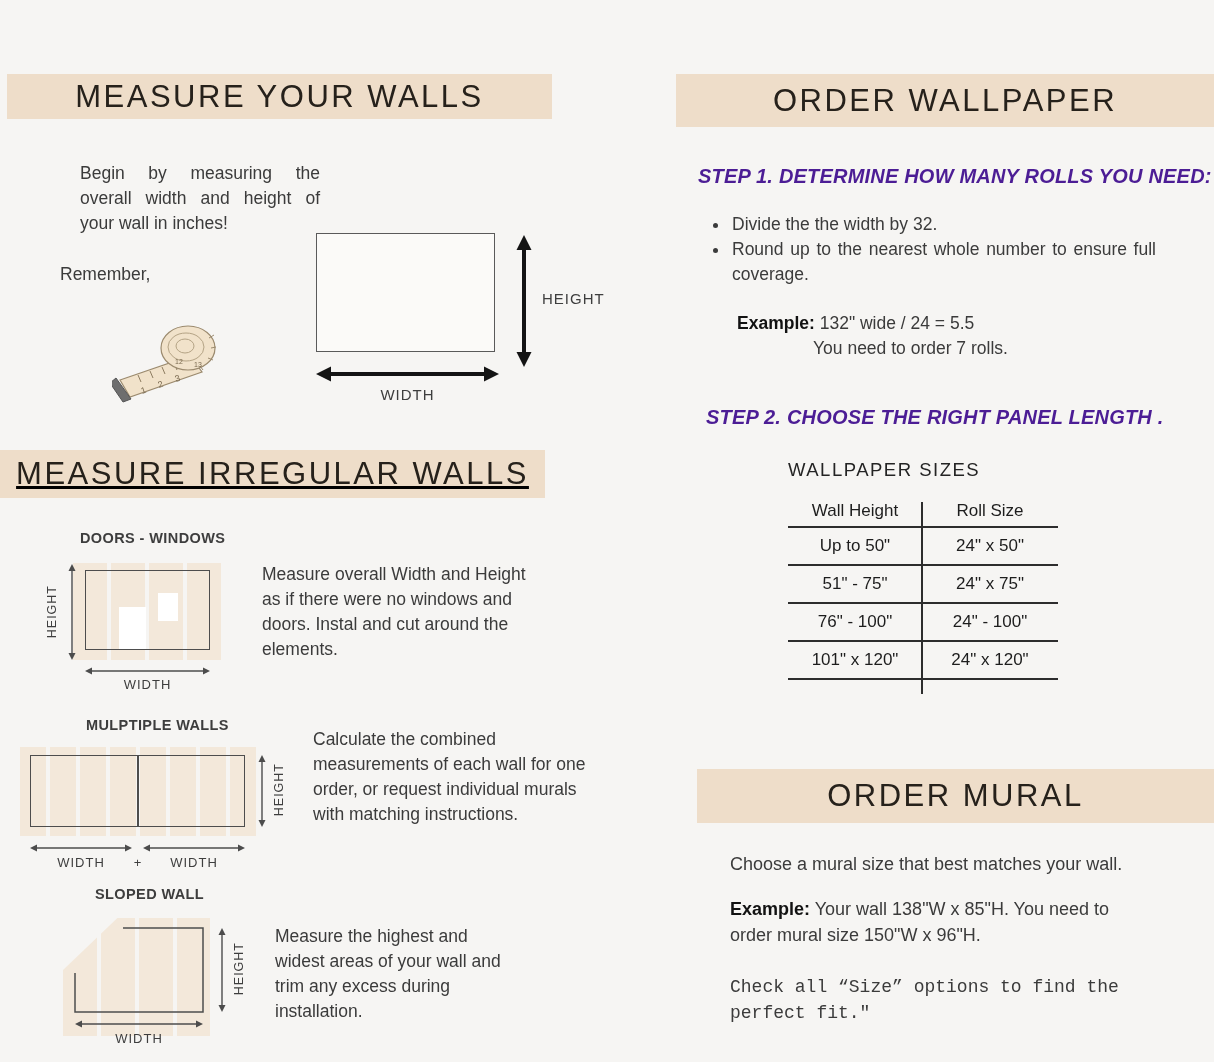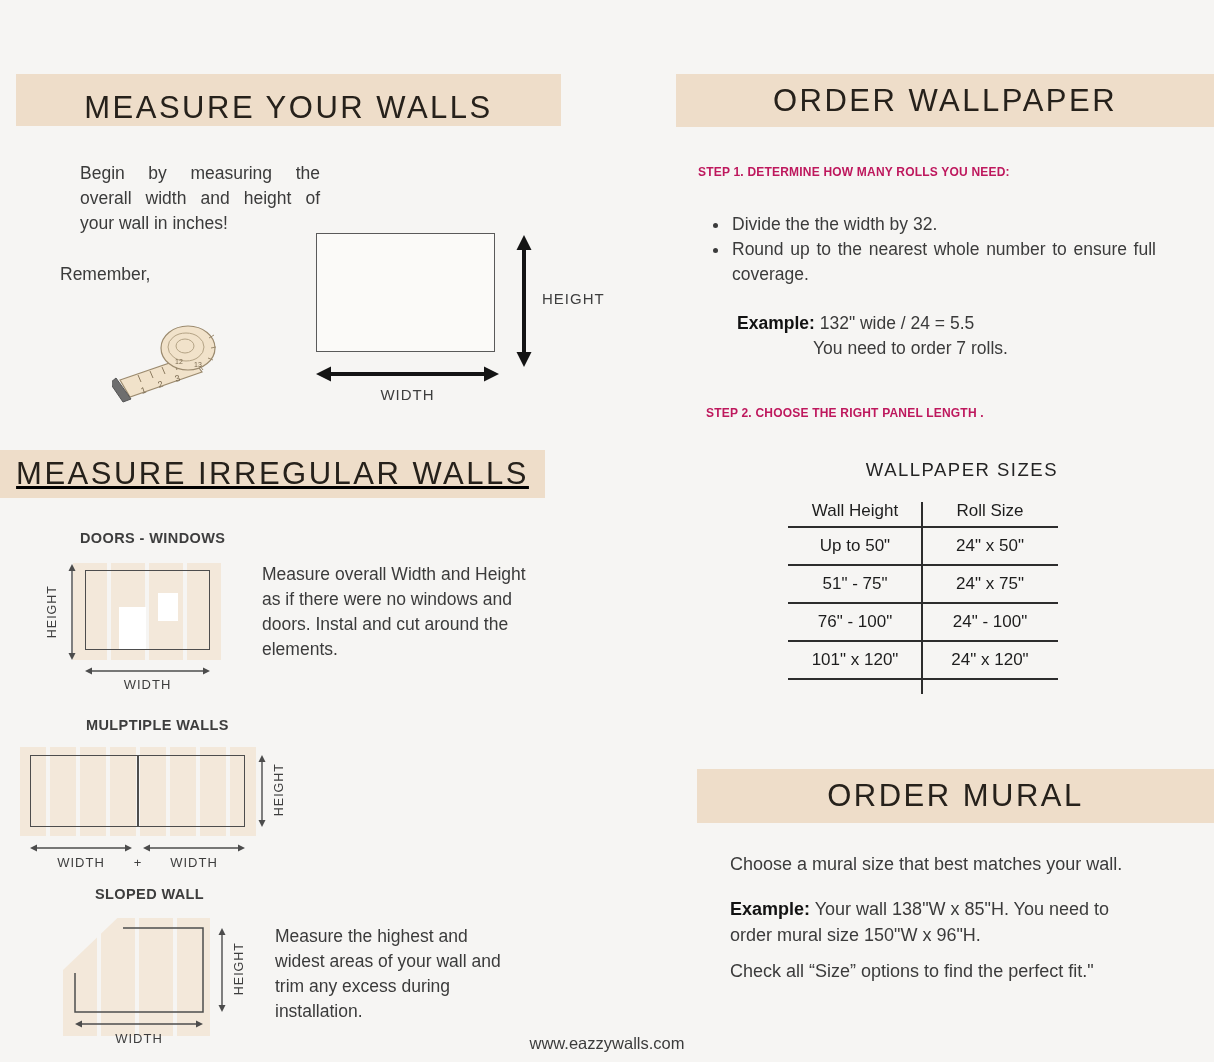--- a/index.html
+++ b/index.html
@@ -18,22 +18,23 @@
     font-size:31px; font-weight:400; letter-spacing:2.5px;
     color:#26211b; white-space:nowrap;
   }
   .body-text { font-size:17.5px; line-height:25px; color:#3b3b3b; }
   .justify { text-align:justify; }
   .sub-label {
     font-weight:700; font-size:14.5px; letter-spacing:.4px; color:#3d3d3d;
     white-space:nowrap;
   }
   .step-heading {
-    font-weight:700; font-size:12px; color:#be185d; letter-spacing:.2px;
+    font-weight:700; font-size:20px; color:#4c1d95; letter-spacing:.2px;
     white-space:nowrap;
+    font-style:italic;
   }
   .dim-label { font-size:13px; letter-spacing:1px; color:#3e3e3e; }
   .vlabel {
     position:absolute; writing-mode:vertical-rl; transform:rotate(180deg);
     font-size:12.5px; letter-spacing:1px; color:#3e3e3e;
   }
   .stripes-4 {
     background:repeating-linear-gradient(90deg,#f3e8da 0px,#f3e8da 34px,#f6f5f3 34px,#f6f5f3 38px);
   }
   .stripes-8 {
@@ -56,35 +57,35 @@
   .t-row.t-header { height:32px; }
   .t-row.t-data { height:38px; }
   .t-cell { text-align:center; }
   .t-cell.c1 { width:134px; }
   .t-cell.c2 { width:136px; }
   .t-vline {
     position:absolute; left:133px; top:6px; width:2px; height:192px;
     background:#2d2d2d;
   }
   .table-title {
-    position:absolute; left:788px; top:459px; width:270px; text-align:right;
+    position:absolute; left:788px; top:459px; width:270px; text-align:left;
     font-size:18.5px; letter-spacing:1.5px; color:#242424;
   }
   ul.rolls { list-style:disc; }
   ul.rolls li { margin-left:16px; padding-left:2px; }
   .example-indent { margin-left:76px; }
   b.inline-label { font-weight:700; color:#121212; }
   .mural-text p { margin:0; }
 </style>
 </head>
 <body>
 
 <div class="page">
 
-  <div class="bar" style="left:16px; top:74px; width:545px; height:52px;align-items:flex-end;">
+  <div class="bar" style="left:7px; top:74px; width:545px; height:45px;">
     <div class="bar-title">MEASURE YOUR WALLS</div>
   </div>
 
   <div class="abs body-text justify" style="left:60px; top:161px; width:240px;margin-left:20px;">Begin by measuring the overall width and height of your wall in inches!</div>
 
   <div class="abs body-text" style="left:60px; top:261px; width:240px; line-height:26px;">
     <div>Remember,</div>
   </div>
 
   <span class="abs" style="left:112px; top:320px;">
@@ -198,20 +199,21 @@
         <line x1="5" y1="6" x2="97" y2="6" class="arrow-stroke"></line>
         <polygon points="0,6 7,2.5 7,9.5" class="arrow-fill"></polygon>
         <polygon points="102,6 95,2.5 95,9.5" class="arrow-fill"></polygon>
       </svg>
     </span>
     <div class="abs dim-label" style="left:12px; top:110px; width:102px; text-align:center;">WIDTH</div>
     <div class="abs dim-label" style="left:114px; top:110px; width:12px; text-align:center;">+</div>
     <div class="abs dim-label" style="left:125px; top:110px; width:102px; text-align:center;">WIDTH</div>
   </div>
 
+  <div class="abs body-text" style="left:313px; top:727px; width:275px;">Calculate the combined measurements of each wall for one order, or request individual murals with matching instructions.</div>
 
   <div class="abs sub-label" style="left:95px; top:886px;">SLOPED WALL</div>
 
   <div class="abs" style="left:60px; top:915px; width:215px; height:140px;">
     <div class="abs stripes-4" style="left:3px; top:3px; width:147px; height:118px; clip-path:polygon(0 44%, 37% 0, 100% 0, 100% 100%, 0 100%);"></div>
     <span class="abs" style="left:0; top:0;">
       <svg width="160" height="125" viewBox="0 0 160 125">
         <path d="M63,13 H143 V97 H15 V58" fill="none" stroke="#4d4d4d" stroke-width="1.5"></path>
       </svg>
     </span>
@@ -284,18 +286,17 @@
 
   <div class="bar" style="left:697px; top:769px; width:517px; height:54px;">
     <div class="bar-title">ORDER MURAL</div>
   </div>
 
   <div class="abs body-text mural-text" style="left:730px; top:851px; width:425px; font-size:18px; line-height:26px;">
     <p>Choose a mural size that best matches your wall.</p>
     <p style="margin-top:19px;">
       <b class="inline-label">Example:</b><span> Your wall 138"W x 85"H. You need to order mural size 150"W x 96"H.</span>
     </p>
-    <p style="margin-top:10px;">Check all “Size” options to find the perfect fit."</p>
-  </div>
-
-  <div class="abs" style="left:0; top:1034px; width:1214px; text-align:center; font-size:16.5px; color:#3c3c3c;">www.eazzywalls.com</div>
+    <p style="margin-top:26px;font-family:Liberation Mono, monospace;">Check all “Size” options to find the perfect fit."</p>
+  </div>
+
 
 </div>
 
 </body></html>

